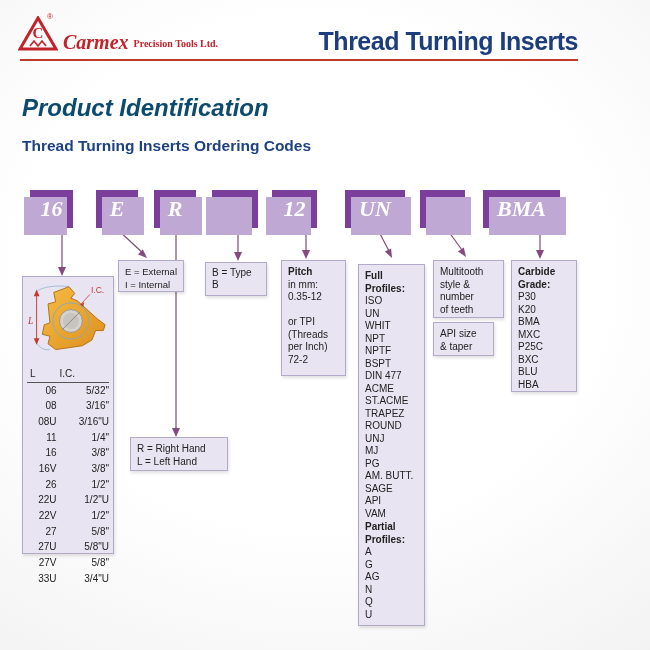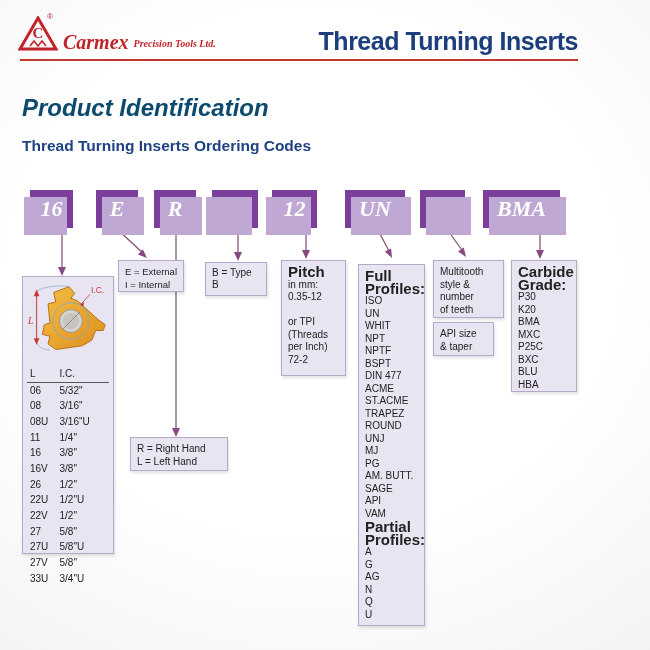--- a/index.html
+++ b/index.html
@@ -5,21 +5,21 @@
   html,body{margin:0;padding:0;}
   body{
     width:650px;height:650px;position:relative;overflow:hidden;
     font-family:"Liberation Sans","DejaVu Sans",sans-serif;
     background:radial-gradient(150% 130% at 48% 42%, #ffffff 30%, #f0f0f0 62%, #d7d7d7 100%);
   }
   
   .logo{position:absolute;left:18px;top:16px;display:flex;align-items:flex-end;gap:5px;}
   .brand{font-family:"Liberation Serif","DejaVu Serif",serif;font-style:italic;font-weight:bold;
          font-size:20px;line-height:1;color:#c2232b;}
-  .brandsub{font-family:"Liberation Serif","DejaVu Serif",serif;font-style:italic;font-weight:bold;
+  .brandsub{font-family:"Liberation Serif","DejaVu Serif",serif;font-weight:bold;
          font-size:10px;color:#c2232b;padding-bottom:3px;}
   .reg{position:absolute;left:47px;top:12px;font-size:8px;color:#c2232b;}
   .title{position:absolute;right:72px;top:27px;font-size:25px;font-weight:bold;
          color:#1d3e7d;letter-spacing:-0.5px;}
   .redline{position:absolute;left:20px;top:59px;width:558px;height:2px;background:#c0392b;}
   .heading{position:absolute;left:22px;top:94px;font-size:24px;font-weight:bold;font-style:italic;color:#0c4a6e;}
   .subheading{position:absolute;left:22px;top:137px;font-size:15.5px;font-weight:bold;color:#1e4182;}
   
   .codebox{position:absolute;top:190px;height:38px;background:#7b3f9b;z-index:2;
            display:flex;align-items:center;justify-content:center;
@@ -28,30 +28,30 @@
   .codebox::after{content:"";position:absolute;left:6px;top:7px;width:100%;height:100%;
            background:#bfa8d4;z-index:-1;}
   .codebox.sh-l::after{left:-6px;}
   
   .wires{position:absolute;left:0;top:0;z-index:1;pointer-events:none;}
   
   .note{position:absolute;background:#e8e4f1;border:1px solid #b2aac8;color:#222;
         font-size:10px;line-height:12.5px;padding:5px 6px;z-index:2;
         box-shadow:1px 2px 3px rgba(0,0,0,0.12);box-sizing:border-box;}
   .note .ln{min-height:12.5px;}
-  .note .bold{font-weight:bold;font-size:15px;}
+  .note .bold{font-weight:bold;font-size:10px;}
   .note .pt{margin-top:1px;}
   .ei{font-size:9.5px;line-height:13px;padding-top:4px;}
   .bb{display:flex;align-items:center;justify-content:center;}
   
   .panel{padding:4px 4px;}
   table.lic{width:100%;border-collapse:collapse;font-size:10px;color:#222;margin-top:3px;}
   table.lic th{text-align:left;font-weight:normal;border-bottom:1px solid #555;
                padding:0 0 2px 3px;font-size:10px;}
-  table.lic td{padding:1.6px 0 1.6px 3px;}
+  table.lic td{padding:1.6px 0 1.6px 3px;text-align:right;}
   table.lic .c1{width:36%;}
 </style>
 </head>
 <body>
 
 <div class="logo">
   <svg width="40" height="36" viewBox="0 0 40 36">
     <path d="M20,2 L38,33 L2,33 Z" fill="none" stroke="#c2232b" stroke-width="3"></path>
     <text x="20" y="22" text-anchor="middle" font-family="Liberation Serif,serif" font-weight="bold" font-size="15" fill="#c2232b">C</text>
     <path d="M12,30 L16,25 L20,30 L24,25 L28,30" fill="none" stroke="#c2232b" stroke-width="1.6"></path>

